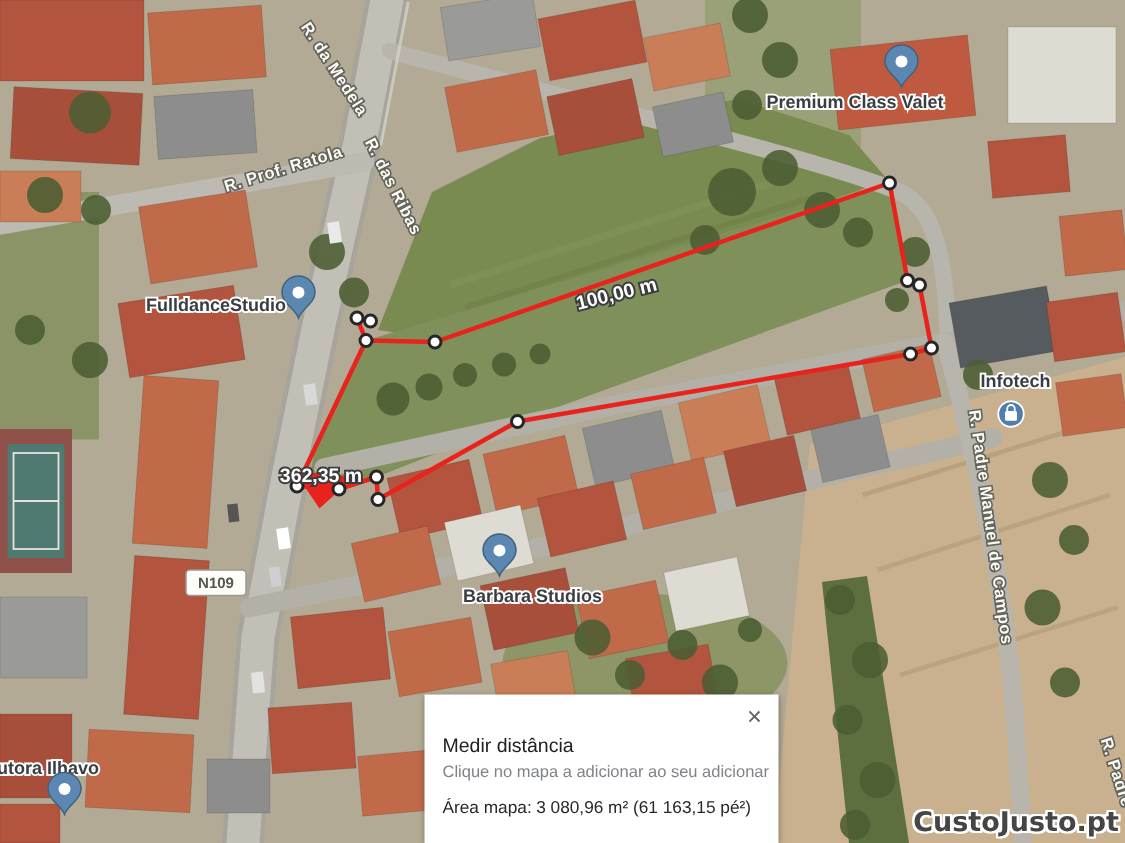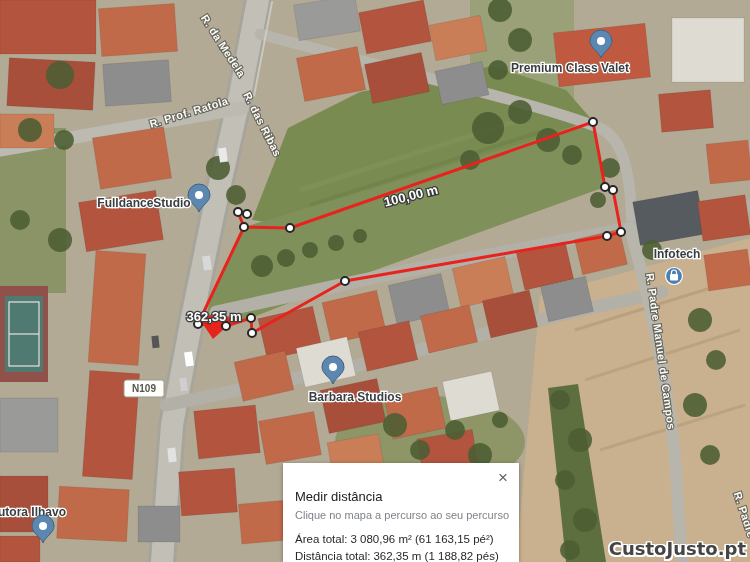--- a/index.html
+++ b/index.html
@@ -259,24 +259,21 @@
       <path class="pin-body" d="M0,0 C-2,-6 -11,-10 -11,-17 A11,11 0 1 1 11,-17 C11,-10 2,-6 0,0 Z"></path>
       <circle cx="0" cy="-17" r="4" fill="#fff"></circle>
     </g>
   </g>
 </svg>
 
 
 <div class="panel">
   <button class="close">×</button>
   <div class="title">Medir distância</div>
-  <div class="hint">Clique no mapa a percurso ao seu percurso</div>
+  <div class="hint">Clique no mapa a adicionar ao seu adicionar</div>
   <div class="total">
-    <span class="lbl">Área total:</span><span>3 080,96 m² (61 163,15 pé²)</span>
-  </div>
-  <div class="total">
-    <span class="lbl">Distância total:</span><span>362,35 m (1 188,82 pés)</span>
+    <span class="lbl">Área mapa:</span><span>3 080,96 m² (61 163,15 pé²)</span>
   </div>
 </div>
 
 <div class="wm-brand">CustoJusto.pt</div>
 
 </div>
 
 </body></html>

